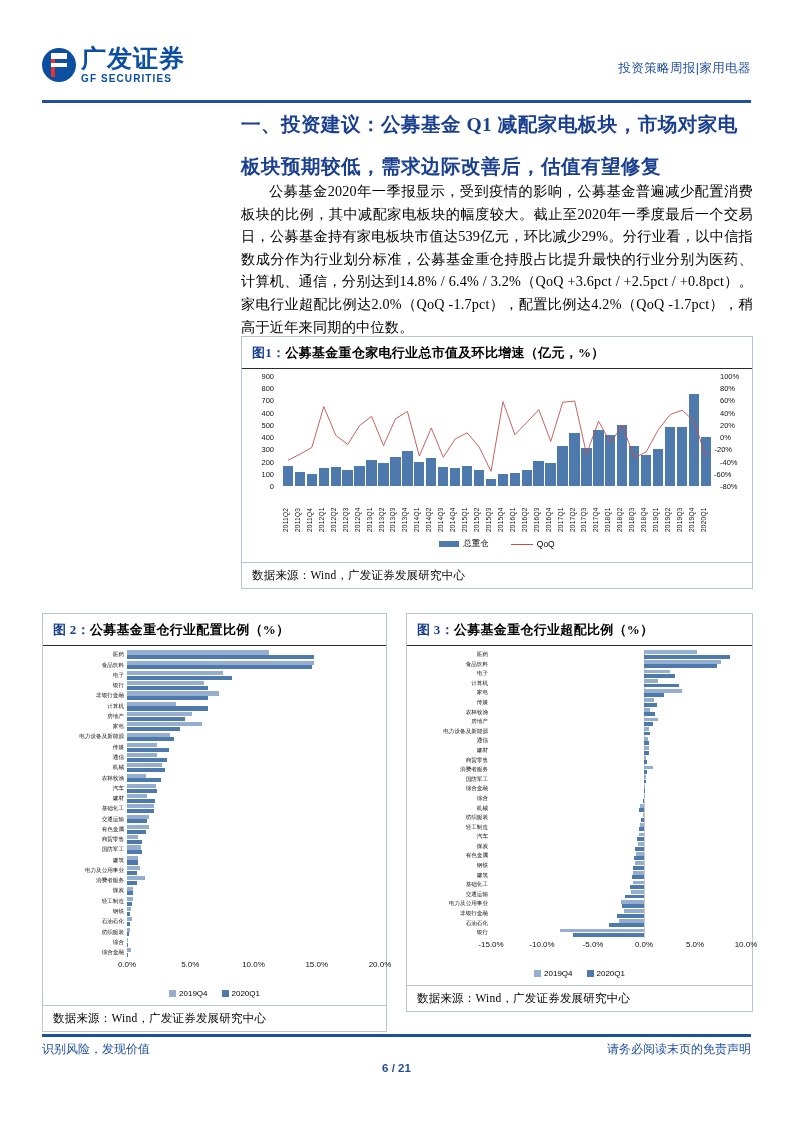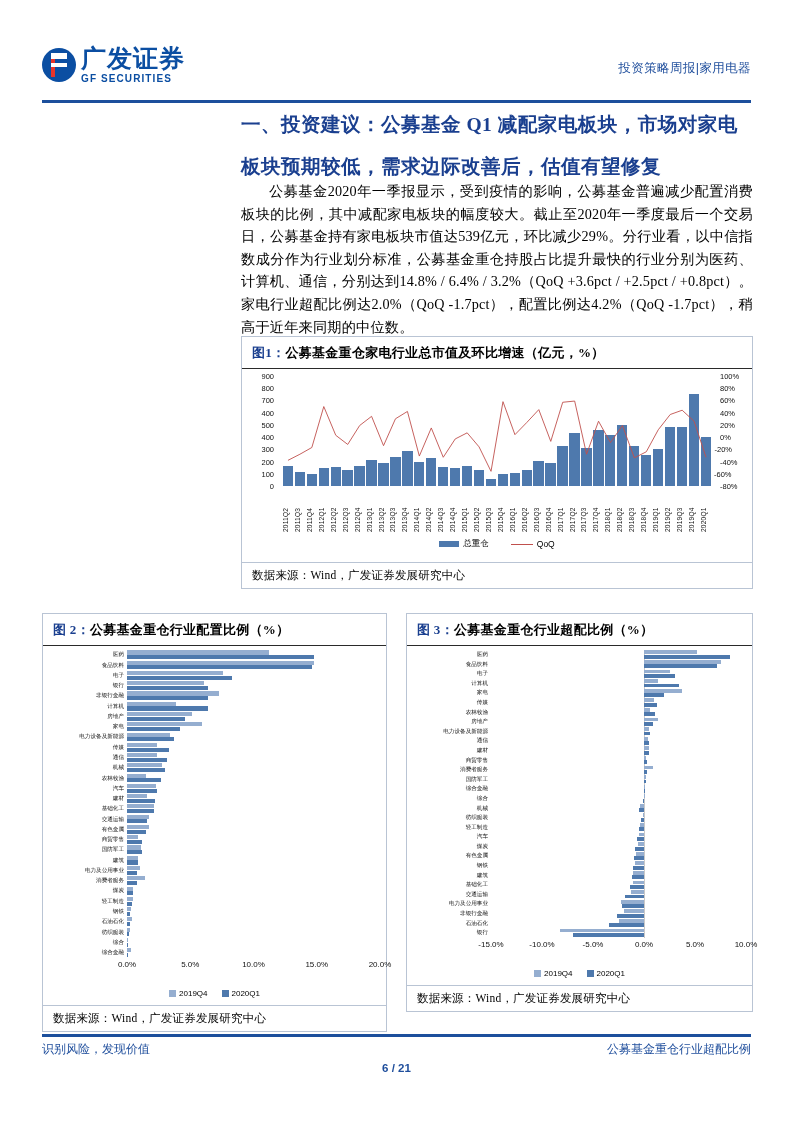--- a/index.html
+++ b/index.html
@@ -744,15 +744,15 @@
             <span class="sw-b"></span>
             <span>2020Q1</span>
           </span>
       </div>
     </div>
     <div class="fig-src">数据来源：Wind，广发证券发展研究中心</div>
   </div>
 
   <div class="footer-rule"></div>
   <div class="footer-left">识别风险，发现价值</div>
-  <div class="footer-right">公募基金重仓行业超配比例</div>
+  <div class="footer-right">请务必阅读末页的免责声明</div>
   <div class="pageno">6 / 21</div>
 </div>
 
 </body></html>

